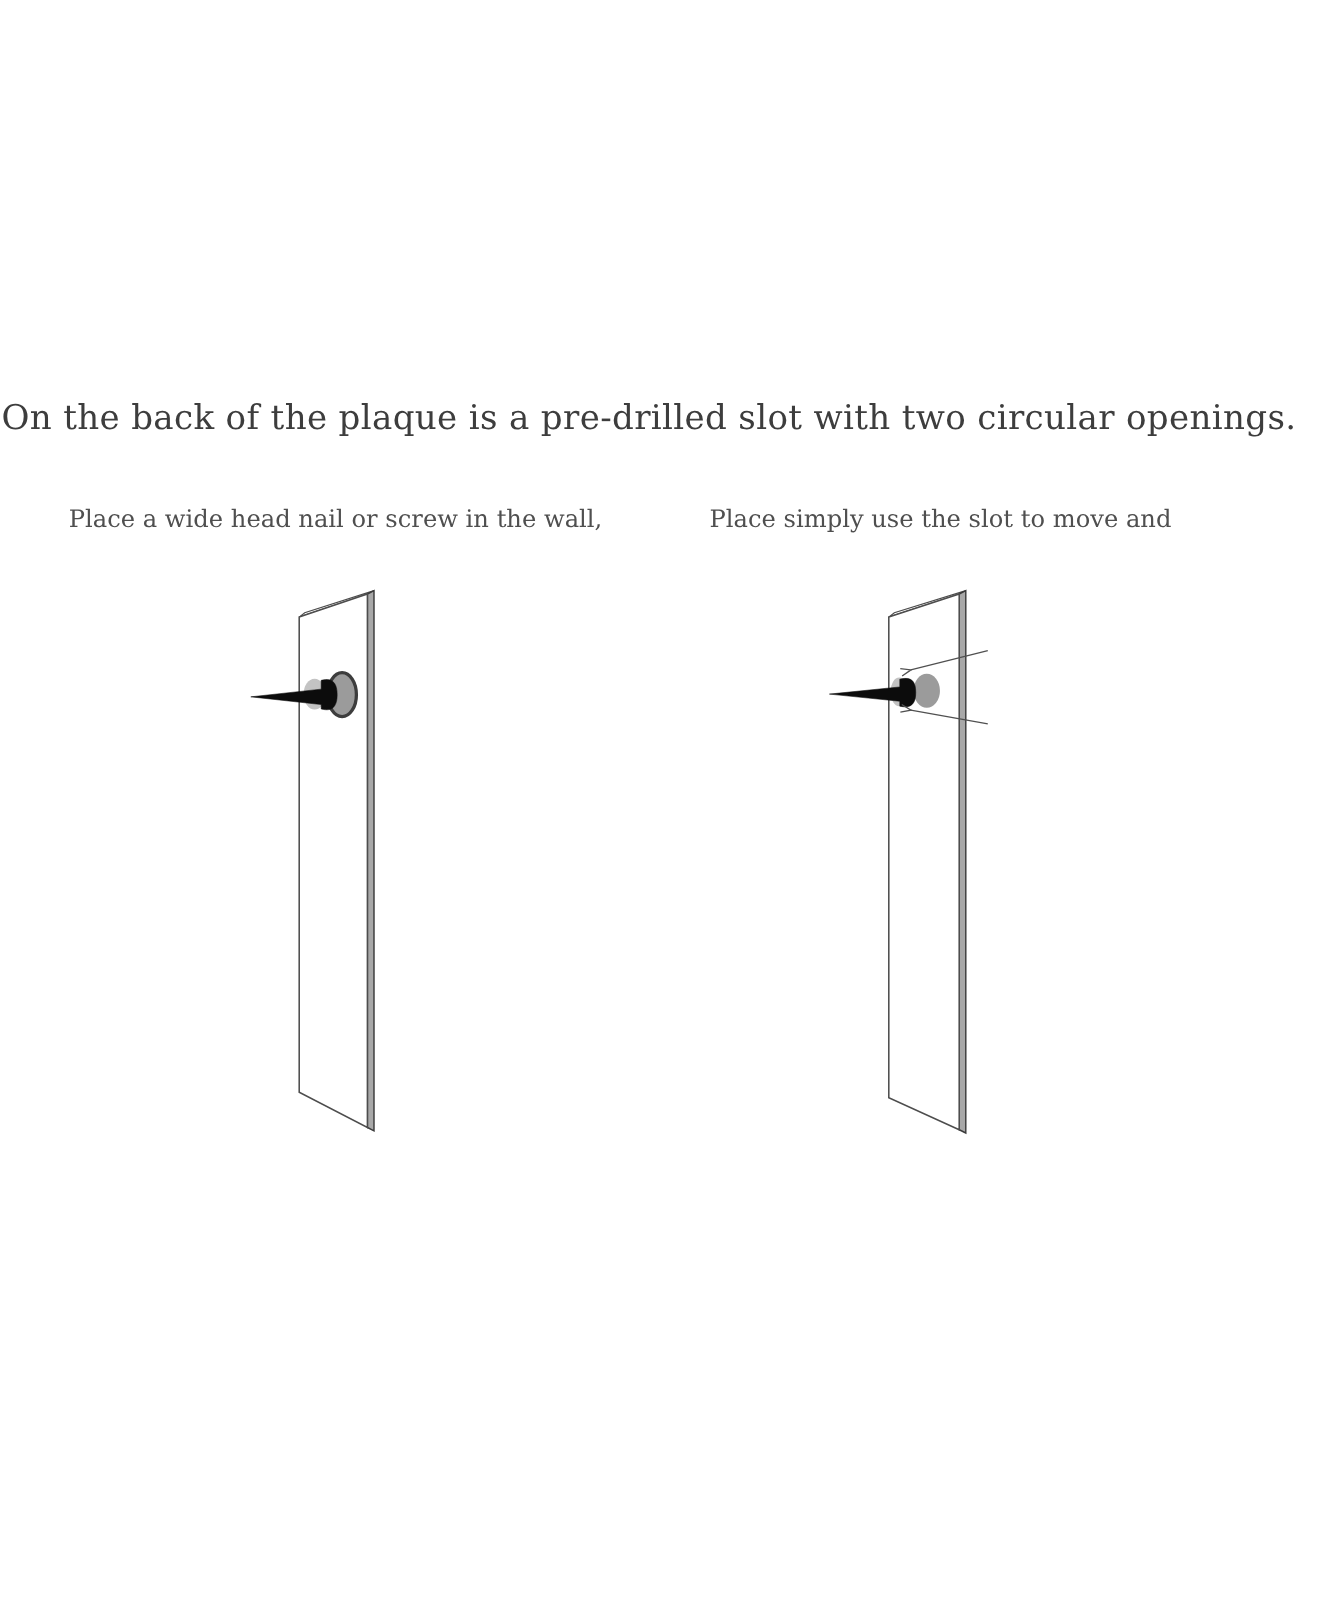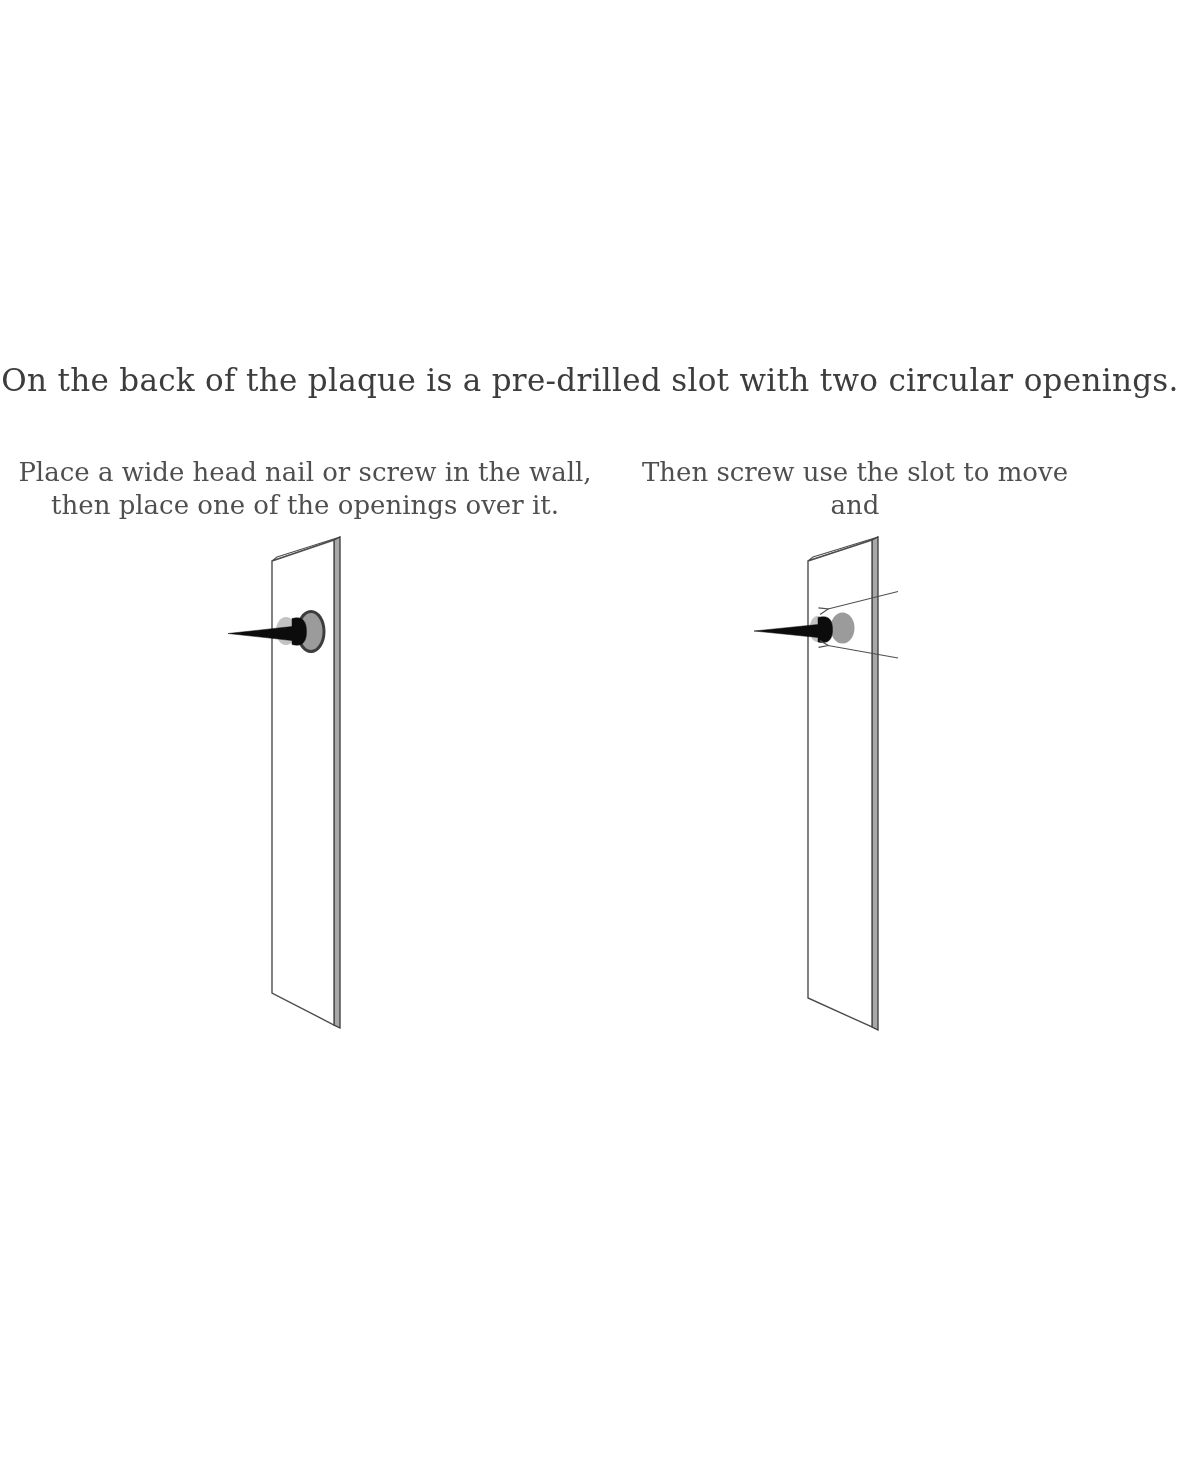--- a/index.html
+++ b/index.html
@@ -22,21 +22,21 @@
     text-align: center;
     font-size: 31px;
     letter-spacing: 0.3px;
     color: var(--title-text, #3d3d3d);
     white-space: nowrap;
   }
   .caption {
     position: absolute;
     top: 456px;
     text-align: center;
-    font-size: 26px;
+    font-size: 22px;
     line-height: 33px;
     color: var(--caption-text, #4f4f4f);
   }
   .caption.left { left: 15px;  width: 580px; }
   .caption.right { left: 620px; width: 470px; }
   .figure-layer {
     position: absolute;
     top: 0; left: 0;
     width: 1200px;
     height: 1467px;
@@ -50,25 +50,24 @@
   .nail         { fill: var(--nail-fill, #0c0c0c); stroke: var(--nail-fill, #0c0c0c); stroke-width: 0.5; stroke-linejoin: round; }
   .pointer-line { stroke: var(--arrow-stroke, #505050); stroke-width: 1.2; fill: none; }
 </style>
 </head>
 <body>
 
 <div class="title">On the back of the plaque is a pre-drilled slot with two circular openings.</div>
 
 <div class="caption left">
   <div>Place a wide head nail or screw in the wall,</div>
-  <div>then place one of the openings over it.</div>
 </div>
 
 <div class="caption right">
-  <div>Then screw use the slot to move and</div>
+  <div>Place simply use the slot to move and</div>
 </div>
 
 <svg class="figure-layer" viewBox="0 0 1200 1467" xmlns="http://www.w3.org/2000/svg">
   <defs>
     <marker id="ah" markerWidth="12" markerHeight="10" refX="1" refY="4.5" orient="auto" markerUnits="userSpaceOnUse">
       <path d="M10,1 L0.8,4.5 L10,8" class="pointer-line"></path>
     </marker>
   </defs>
 
   <g>

